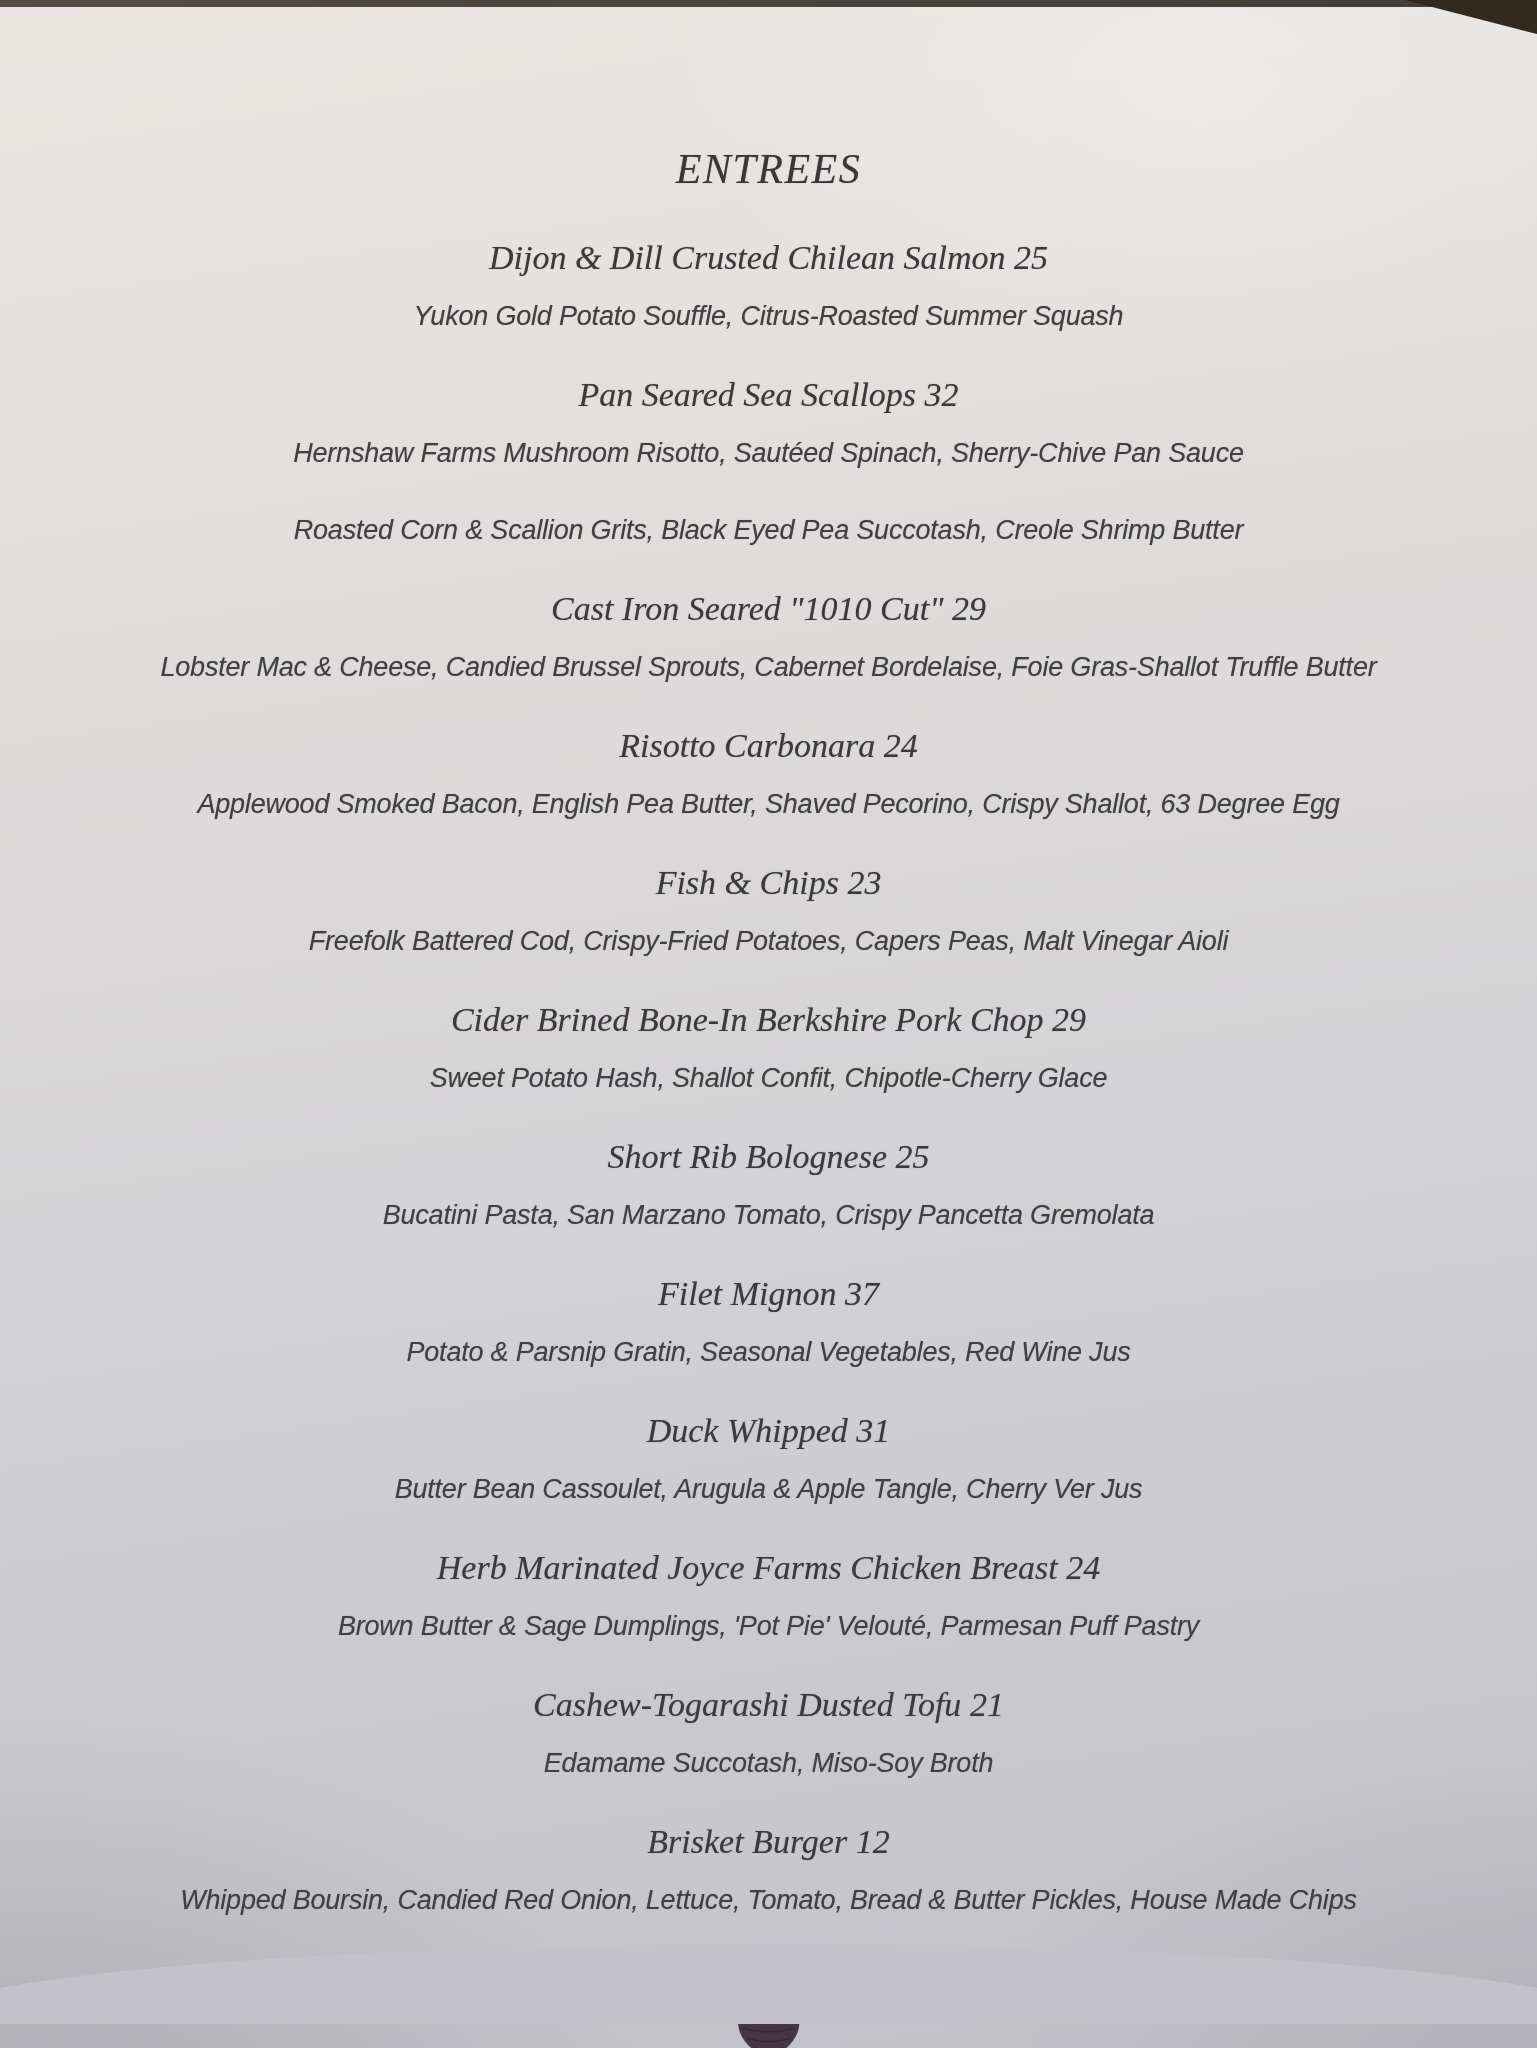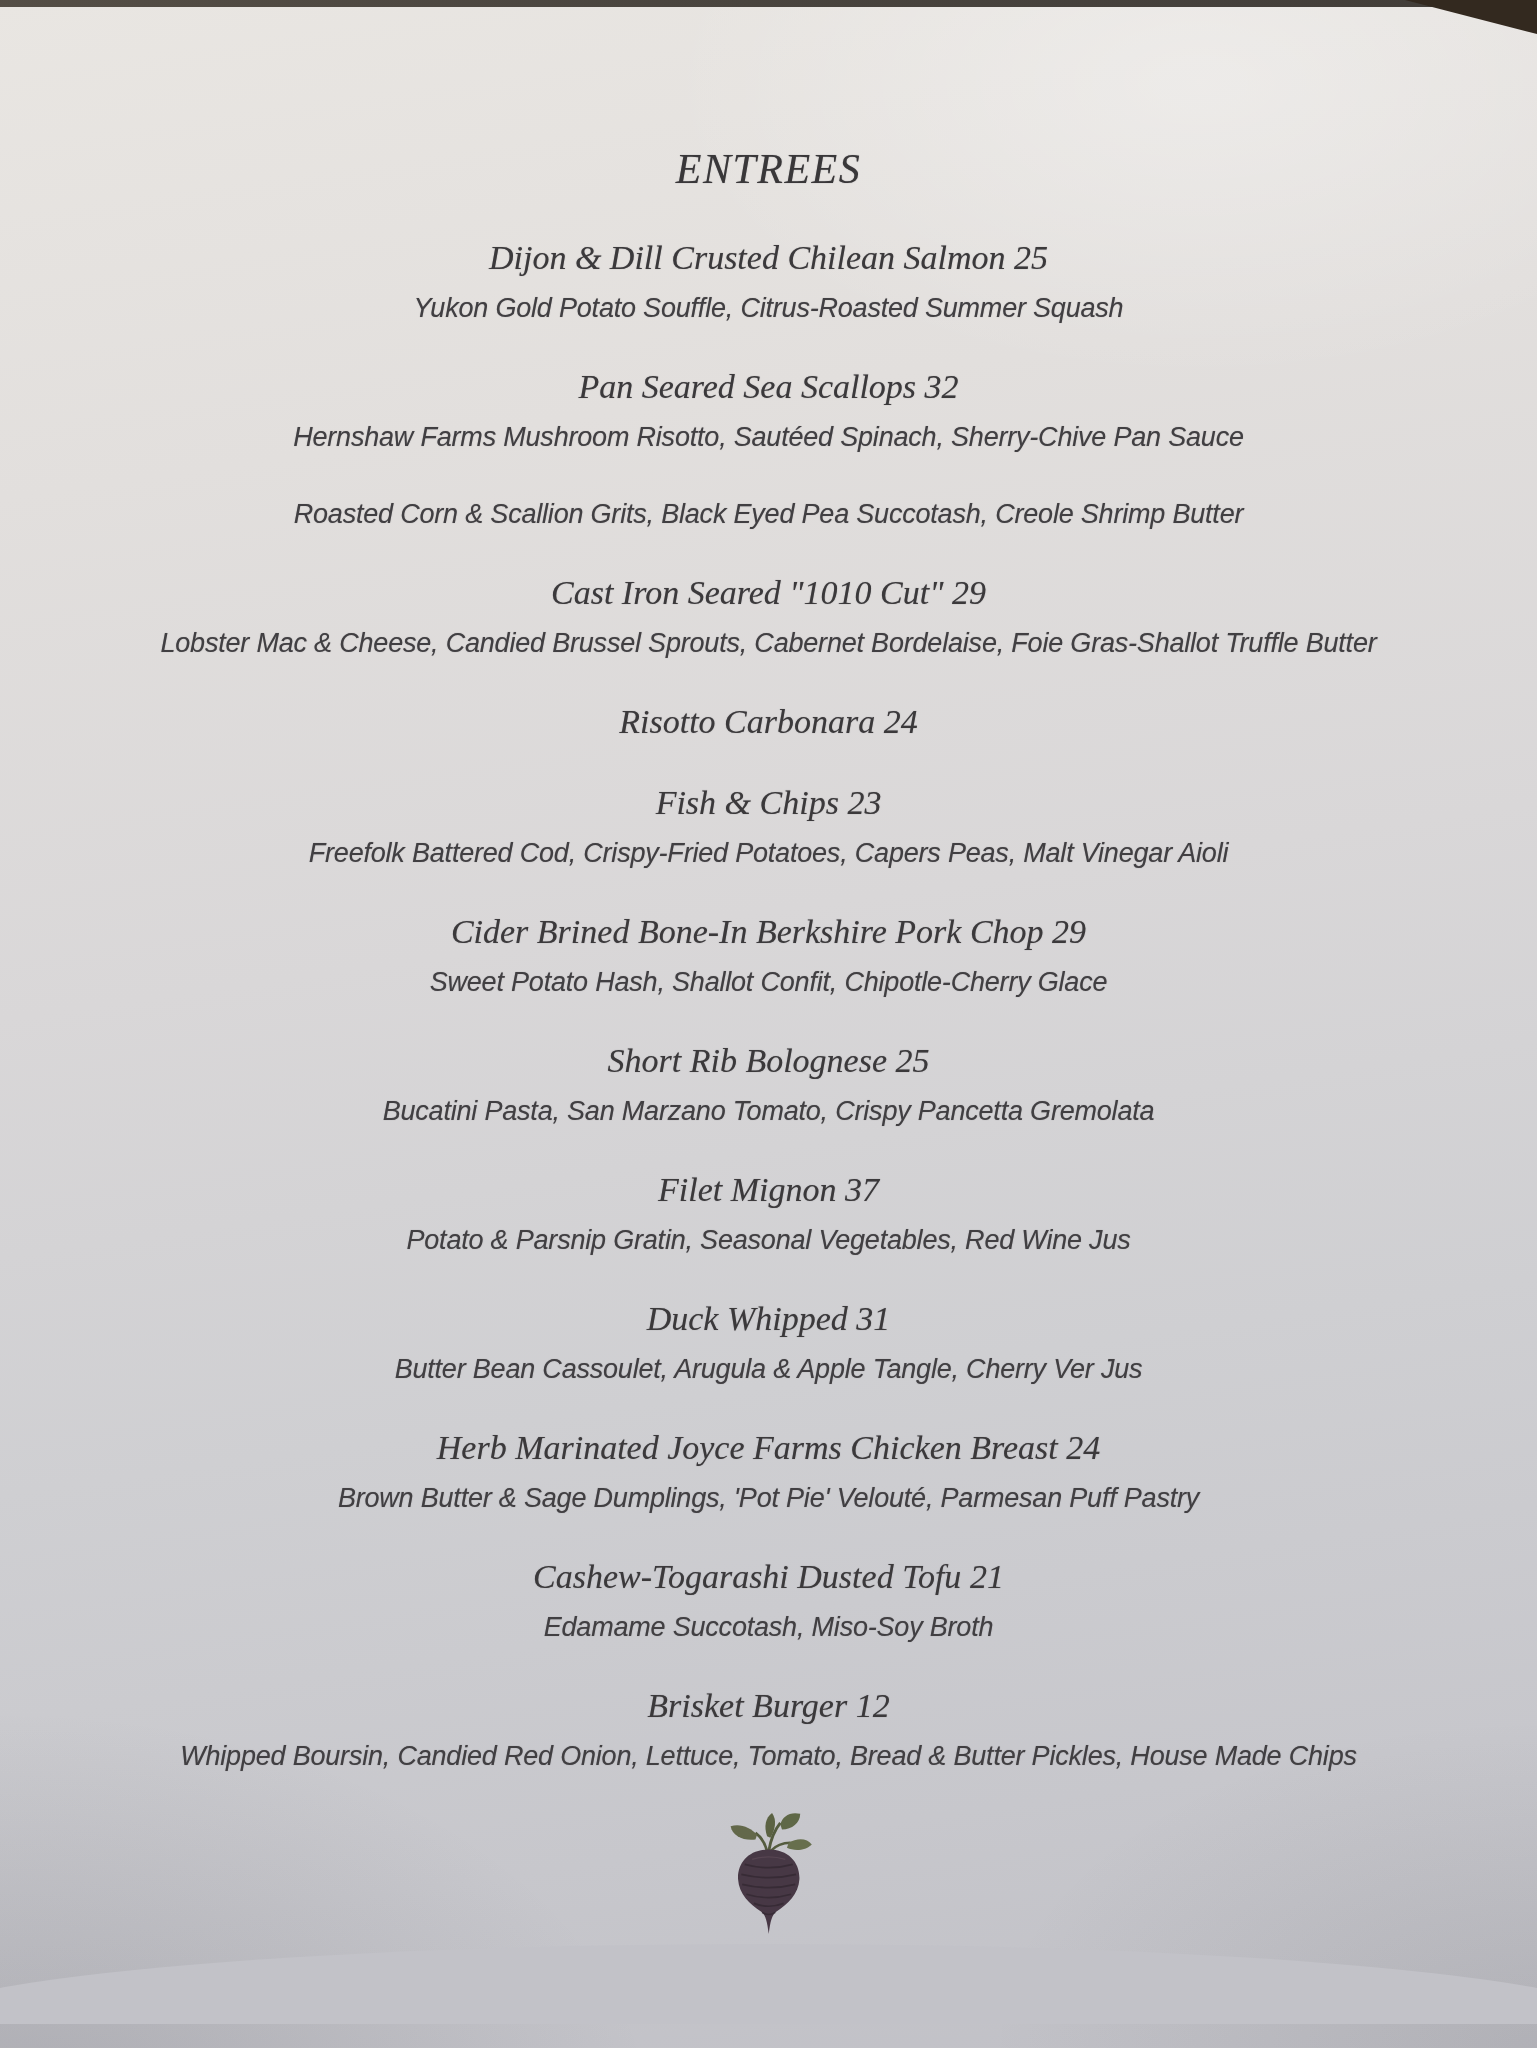--- a/index.html
+++ b/index.html
@@ -48,21 +48,21 @@
   .title{
     font-size:42px;line-height:46px;
     letter-spacing:1.5px;
     margin:0 0 44px 0;
     font-weight:normal;
     color:#393739;
     text-shadow:0 0 1px rgba(70,70,75,.55);
   }
   .item{margin:0 0 37px 0;}
   .item-name{
-    margin:0;
+    margin:16px;
     font-weight:normal;
     font-size:34px;line-height:44px;
     color:#3b393b;
     text-shadow:0 0 1px rgba(70,70,75,.5);
   }
   .item-desc{
     margin:8px;
     font-family:"Liberation Sans", sans-serif;
     font-size:27px;line-height:40px;
     letter-spacing:-0.2px;
@@ -100,20 +100,21 @@
       </section>
 
       <section class="item">
         <h2 class="item-name"><span>Cast Iron Seared "1010 Cut"</span> <span>29</span></h2>
         <p class="item-desc">Lobster Mac &amp; Cheese, Candied Brussel Sprouts, Cabernet Bordelaise, Foie Gras-Shallot Truffle Butter</p>
       </section>
 
 
       <section class="item">
         <h2 class="item-name"><span>Risotto Carbonara</span> <span>24</span></h2>
+        <p class="item-desc">Applewood Smoked Bacon, English Pea Butter, Shaved Pecorino, Crispy Shallot, 63 Degree Egg</p>
       </section>
 
       <section class="item">
         <h2 class="item-name"><span>Fish &amp; Chips</span> <span>23</span></h2>
         <p class="item-desc">Freefolk Battered Cod, Crispy-Fried Potatoes, Capers Peas, Malt Vinegar Aioli</p>
       </section>
 
       <section class="item">
         <h2 class="item-name"><span>Cider Brined Bone-In Berkshire Pork Chop</span> <span>29</span></h2>
         <p class="item-desc">Sweet Potato Hash, Shallot Confit, Chipotle-Cherry Glace</p>

